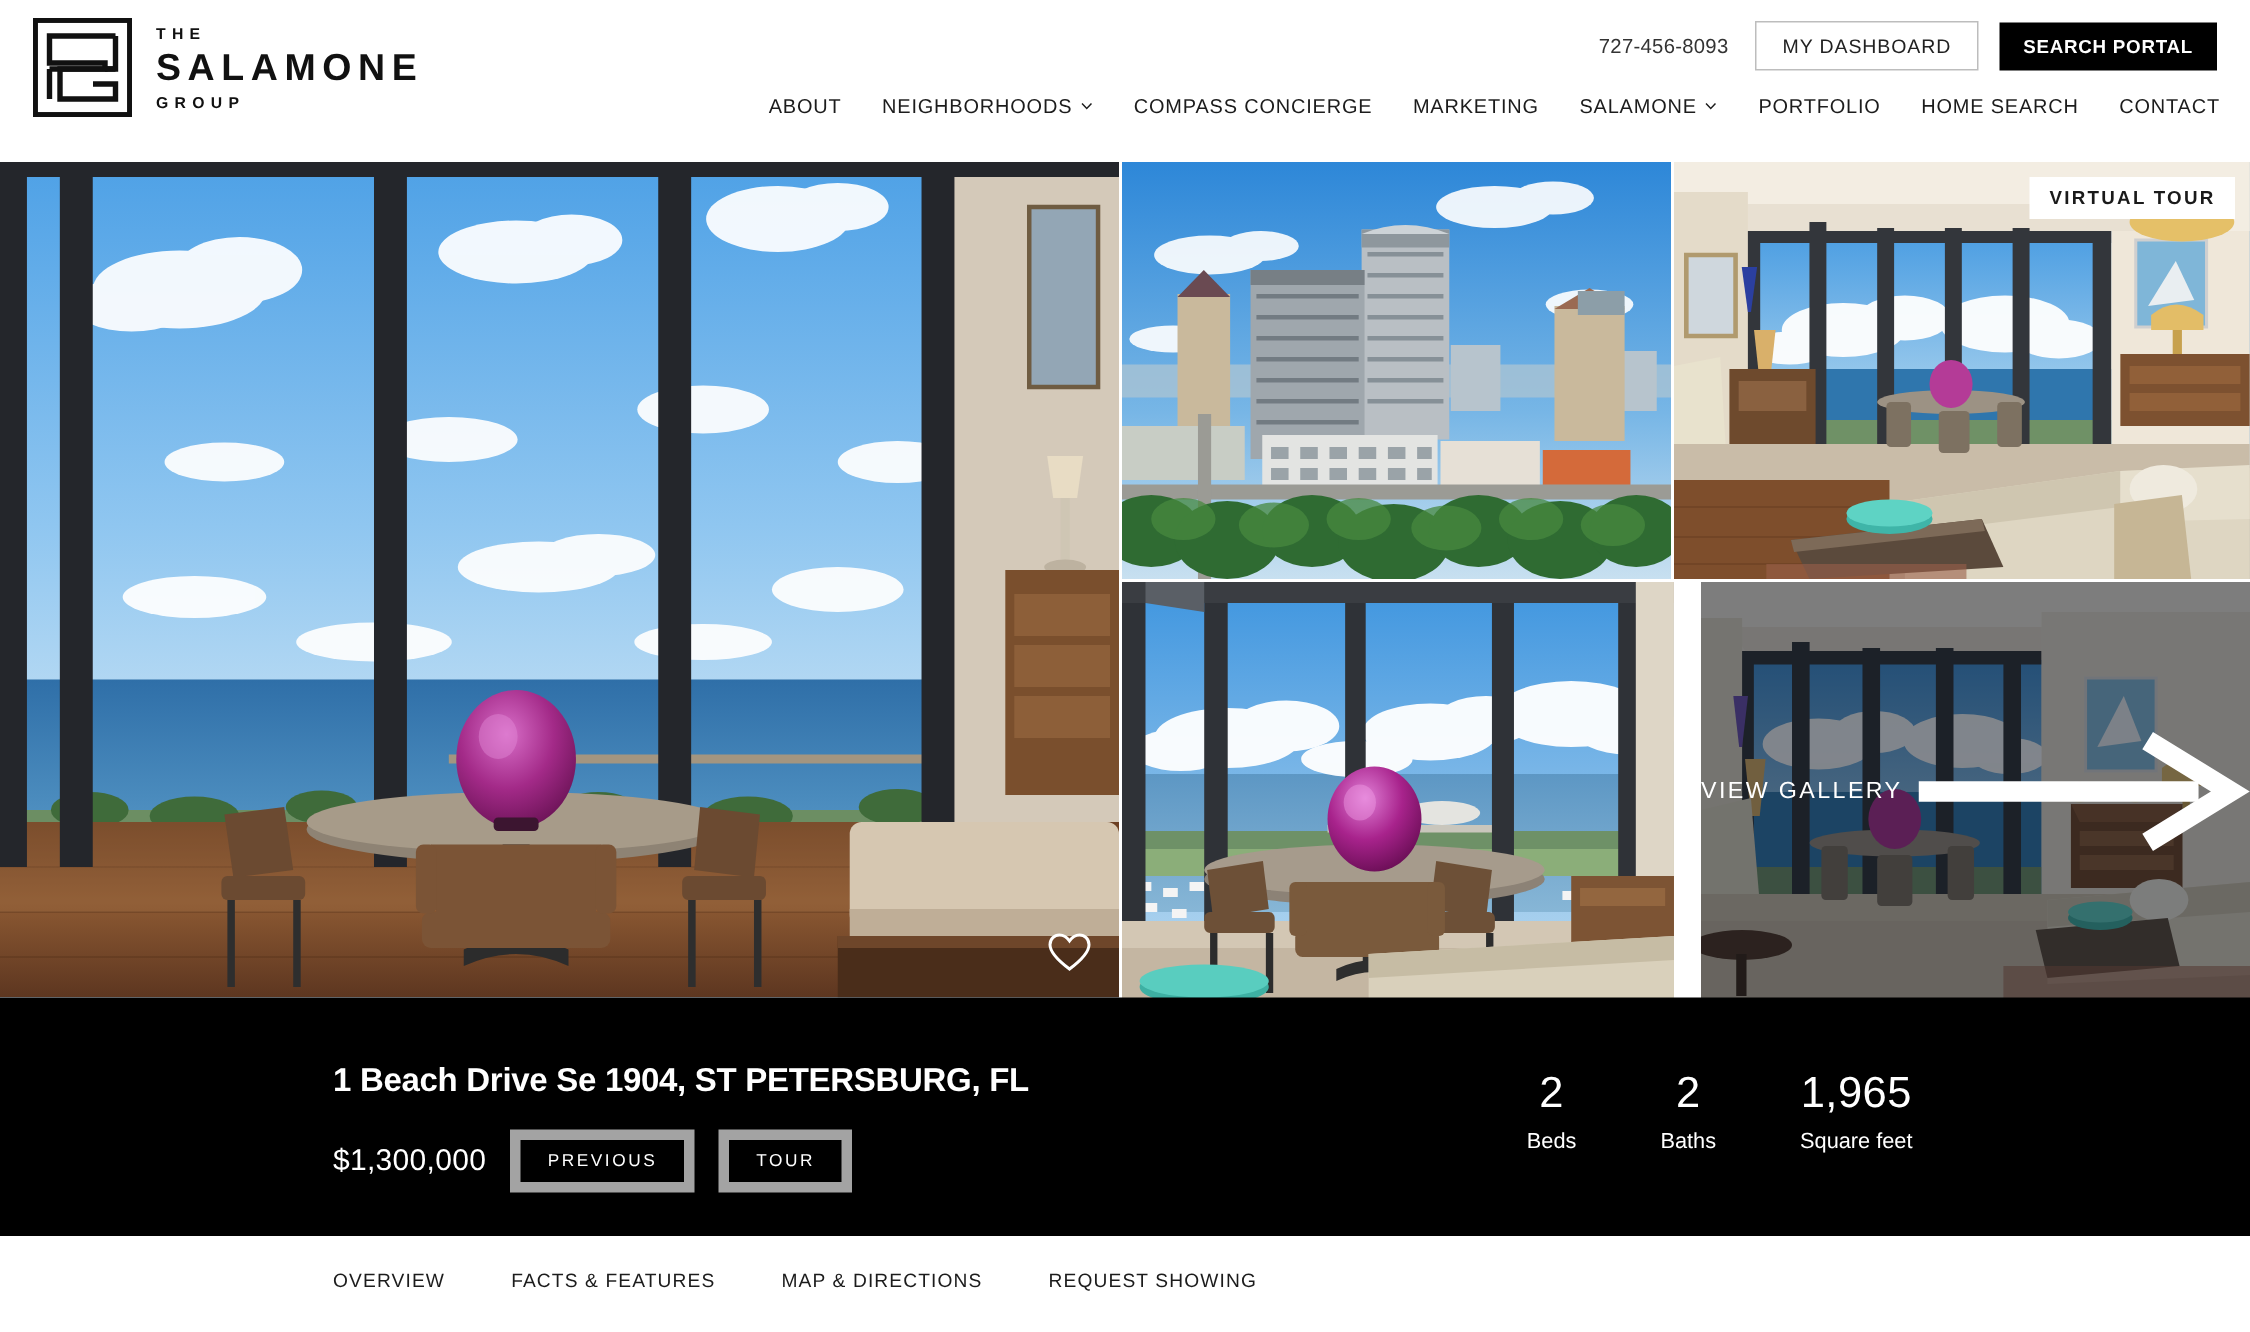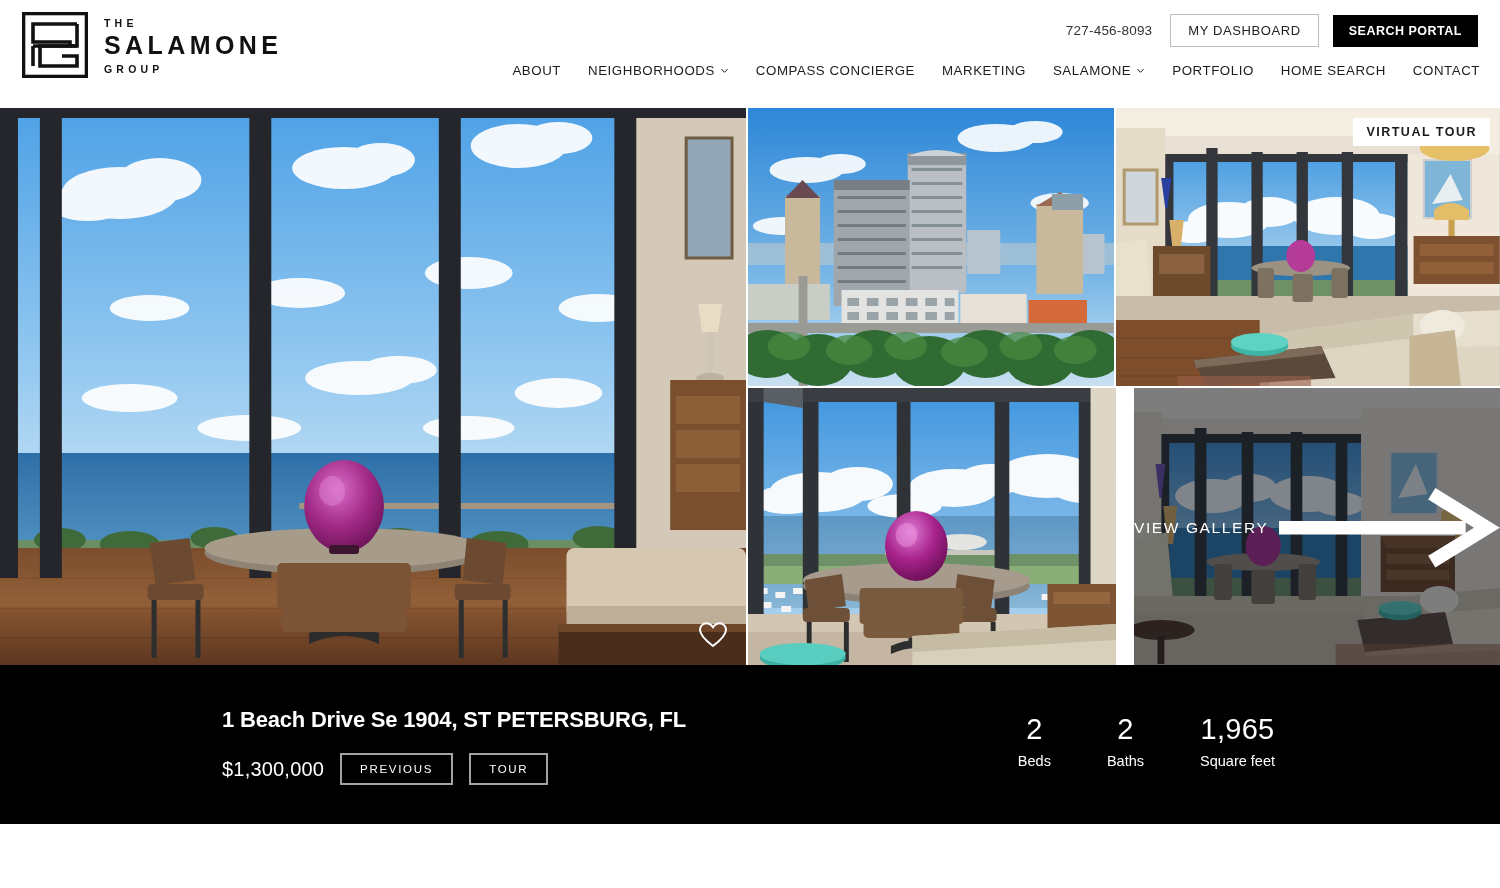--- a/index.html
+++ b/index.html
@@ -116,21 +116,21 @@
   .addr-block { position:absolute; left:222px; top:44px; }
   .addr {
     font-size:22px; font-weight:700; letter-spacing:-.2px;
     color:#fff; white-space:nowrap; line-height:1;
   }
   .price-row {
     display:flex; align-items:center; gap:16px; margin-top:22px;
   }
   .price { font-size:20px; color:#fff; letter-spacing:.2px; }
   .navbtn {
-    border:2px solid #a3a3a3; background:transparent; color:#fff;
+    border:7px solid #a3a3a3; background:transparent; color:#fff;
     font-size:11.5px; letter-spacing:1.7px; font-weight:400;
     padding:8px 18px; cursor:pointer;
     font-family:"Liberation Sans", sans-serif;
   }
   .stats {
     position:absolute; right:225px; top:48px;
     display:flex; gap:56px; text-align:center;
   }
   .stat-num {
     font-size:29px; color:#fff; line-height:1.15; letter-spacing:.3px;
@@ -782,13 +782,19 @@
       <div class="stat-lbl">Baths</div>
     </div>
     <div>
       <div class="stat-num">1,965</div>
       <div class="stat-lbl">Square feet</div>
     </div>
   </div>
 </div>
 
 <div class="tabbar">
+  <div class="tabs">
+    <div class="tab">OVERVIEW</div>
+    <div class="tab">FACTS &amp; FEATURES</div>
+    <div class="tab">MAP &amp; DIRECTIONS</div>
+    <div class="tab">REQUEST SHOWING</div>
+  </div>
 </div>
 
 </body></html>

